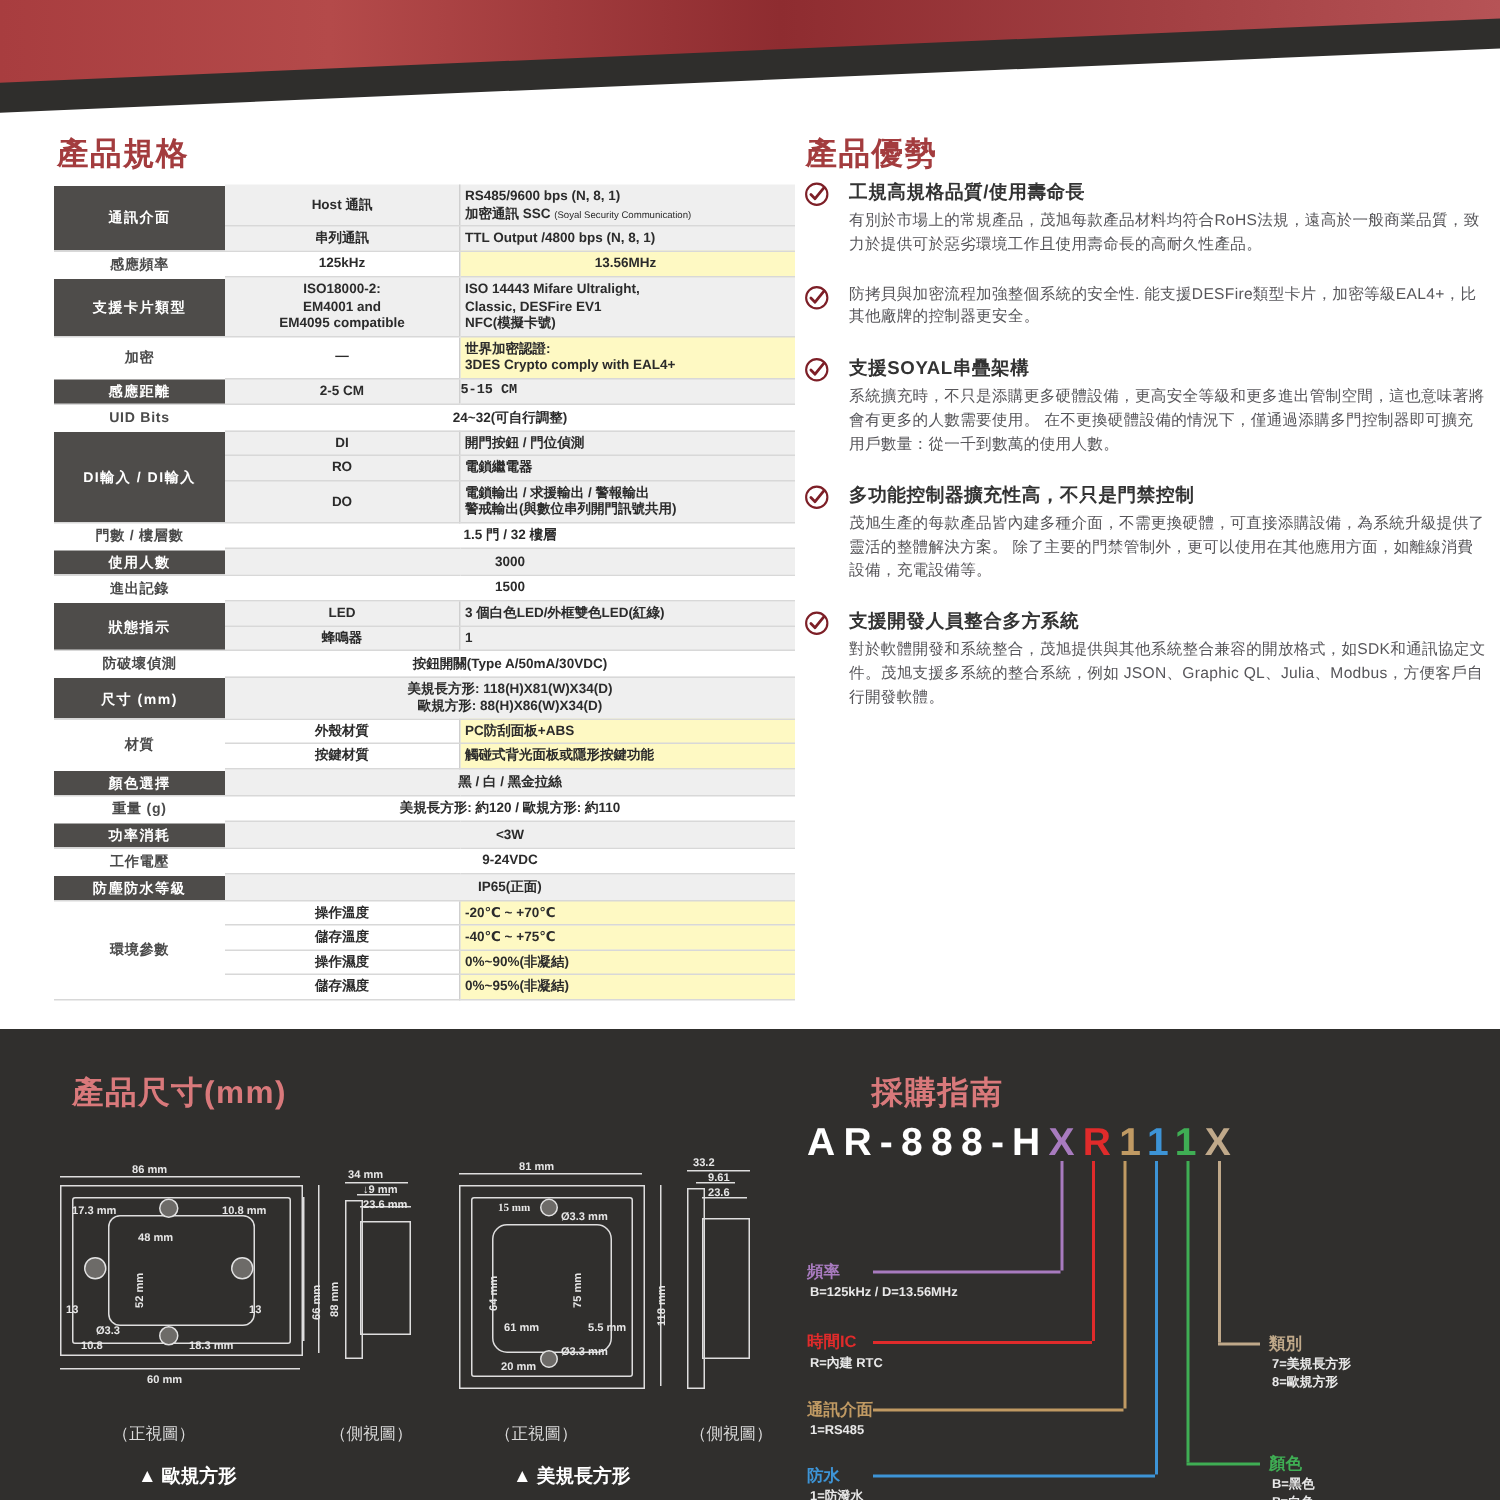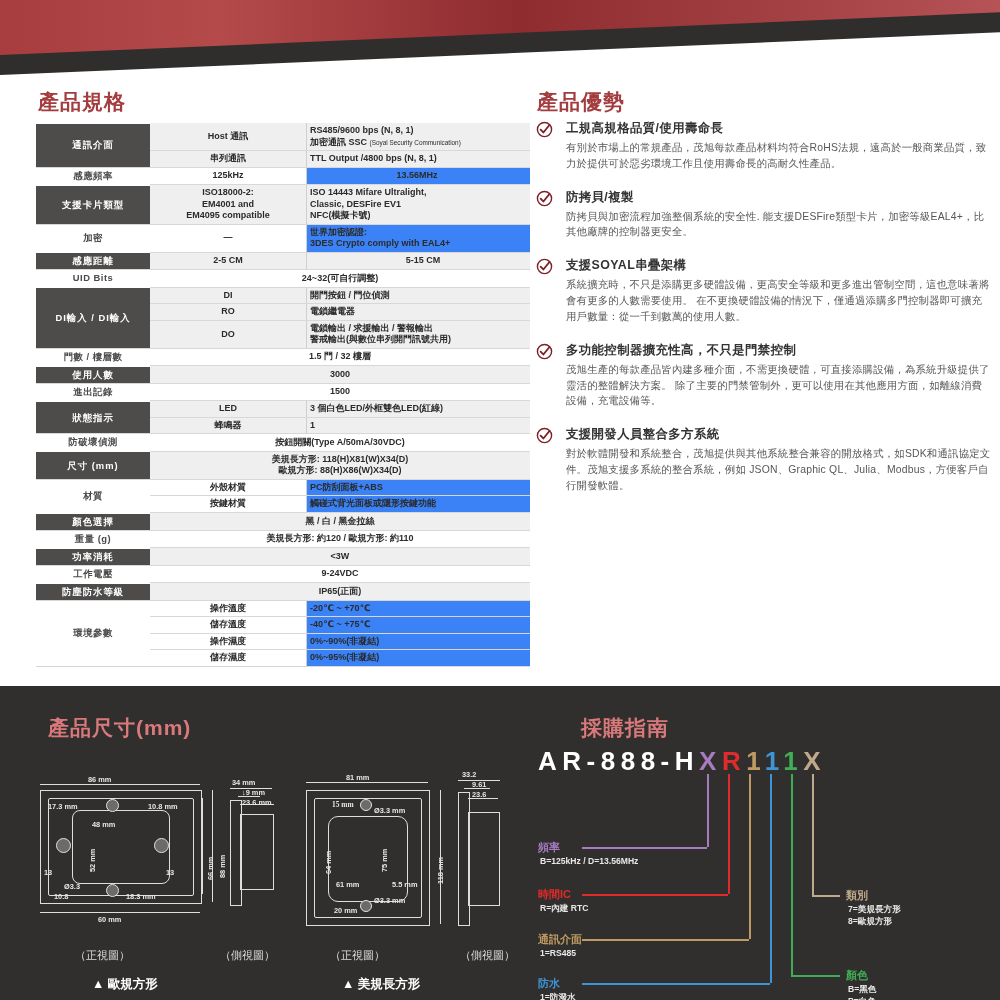--- a/index.html
+++ b/index.html
@@ -48,21 +48,21 @@
     background:#ffffff;color:#4a4a4a;text-align:center;font-weight:bold;
     font-size:9.4px;width:108px;border-bottom:1px solid #d8d8d8;letter-spacing:.5px;
   }
   td.sub{
     background:#efefef;text-align:center;font-weight:bold;font-size:9px;
     width:62px;border-right:1px solid #cfcfcf;
   }
   td.val{background:#efefef;padding-left:6px;font-weight:bold;font-size:9px;}
   td.val-c{background:#efefef;text-align:center;font-weight:bold;font-size:9px;}
   td.val-w{background:#ffffff;text-align:center;font-weight:bold;font-size:9px;}
-  td.val-wl{background:#3b82f6;padding-left:6px;font-weight:bold;font-size:9px;}
+  td.val-wl{background:#fef9c3;padding-left:6px;font-weight:bold;font-size:9px;}
   td.sub-w{
     background:#ffffff;text-align:center;font-weight:bold;font-size:9px;
     width:62px;border-right:1px solid #cfcfcf;
   }
   .tiny{font-size:6.4px;font-weight:normal;}
   .divcol{border-left:1px solid #cfcfcf;}
 
   
   #adv{position:absolute;left:536px;top:120px;width:455px;}
   .adv-item{position:relative;padding-left:30px;margin-bottom:17px;}
@@ -141,21 +141,21 @@
         <td class="val divcol">ISO 14443 Mifare Ultralight,<br>Classic, DESFire EV1<br>NFC(模擬卡號)</td>
       </tr>
       <tr>
         <td class="lbl-plain">加密</td>
         <td class="val-w" style="width: 150px;">—</td>
         <td class="val-wl divcol">世界加密認證:<br>3DES Crypto comply with EAL4+</td>
       </tr>
       <tr>
         <td class="lbl-dark">感應距離</td>
         <td class="val-c" style="width: 150px;">2-5 CM</td>
-        <td class="val divcol" style="text-align: center; padding-left: 12px;">5-15 CM</td>
+        <td class="val divcol" style="padding-left: 0px; font-family: Liberation Mono, monospace;">5-15 CM</td>
       </tr>
       <tr>
         <td class="lbl-plain">UID Bits</td>
         <td class="val-w" colspan="2">24~32(可自行調整)</td>
       </tr>
       <tr>
         <td class="lbl-dark" rowspan="3">DI輸入 / DI輸入</td>
         <td class="sub">DI</td>
         <td class="val">開門按鈕 / 門位偵測</td>
       </tr>
@@ -252,21 +252,20 @@
           <path d="M6.5 12.2 L10.4 16.2 L19 5.6" fill="none" stroke="#7d1f27" stroke-width="2.6" stroke-linecap="round" stroke-linejoin="round"></path>
         </svg></span>
       <div class="adv-head">工規高規格品質/使用壽命長</div>
       <div class="adv-body">有別於市場上的常規產品，茂旭每款產品材料均符合RoHS法規，遠高於一般商業品質，致力於提供可於惡劣環境工作且使用壽命長的高耐久性產品。</div>
     </div>
     <div class="adv-item">
       <span class="adv-ico"><svg viewBox="0 0 24 24" width="17" height="17">
           <circle cx="12" cy="12" r="10" fill="none" stroke="#7d1f27" stroke-width="2"></circle>
           <path d="M6.5 12.2 L10.4 16.2 L19 5.6" fill="none" stroke="#7d1f27" stroke-width="2.6" stroke-linecap="round" stroke-linejoin="round"></path>
         </svg></span>
-      <div class="adv-head">防拷貝/複製</div>
       <div class="adv-body">防拷貝與加密流程加強整個系統的安全性. 能支援DESFire類型卡片，加密等級EAL4+，比其他廠牌的控制器更安全。</div>
     </div>
     <div class="adv-item">
       <span class="adv-ico"><svg viewBox="0 0 24 24" width="17" height="17">
           <circle cx="12" cy="12" r="10" fill="none" stroke="#7d1f27" stroke-width="2"></circle>
           <path d="M6.5 12.2 L10.4 16.2 L19 5.6" fill="none" stroke="#7d1f27" stroke-width="2.6" stroke-linecap="round" stroke-linejoin="round"></path>
         </svg></span>
       <div class="adv-head">支援SOYAL串疊架構</div>
       <div class="adv-body">系統擴充時，不只是添購更多硬體設備，更高安全等級和更多進出管制空間，這也意味著將會有更多的人數需要使用。 在不更換硬體設備的情況下，僅通過添購多門控制器即可擴充用戶數量：從一千到數萬的使用人數。</div>
     </div>

